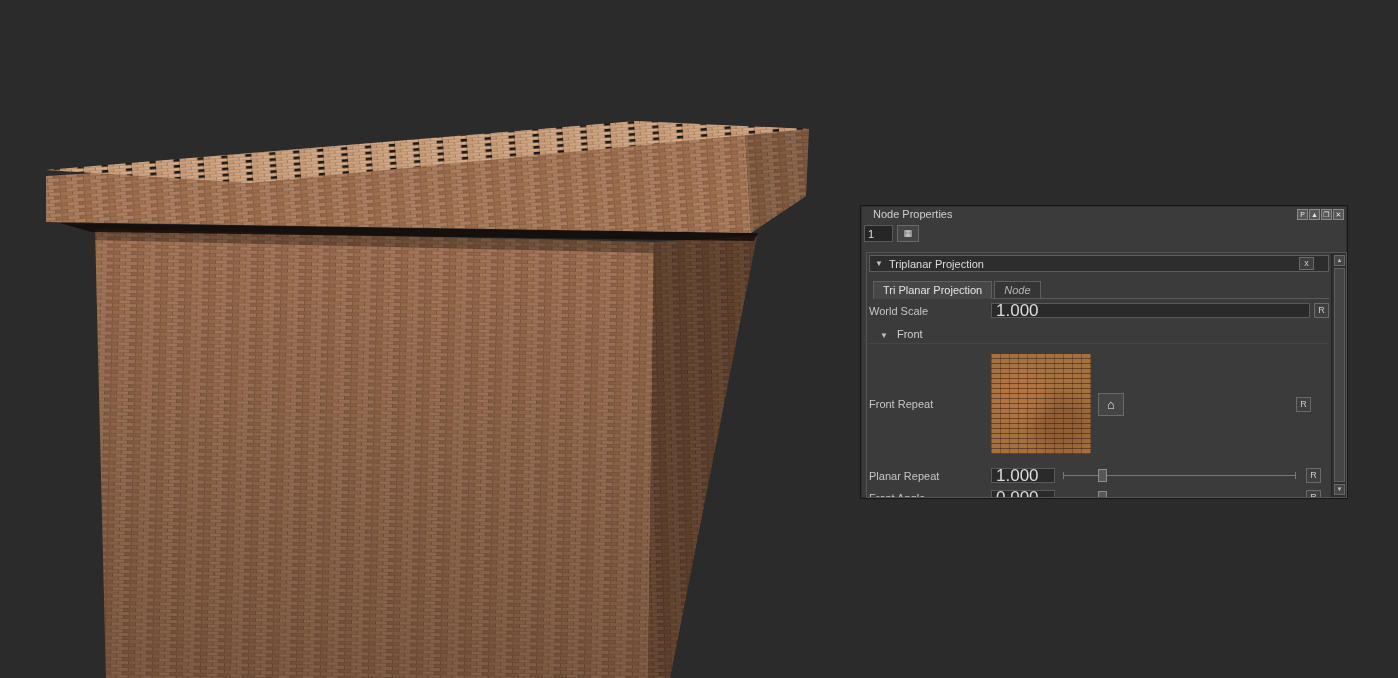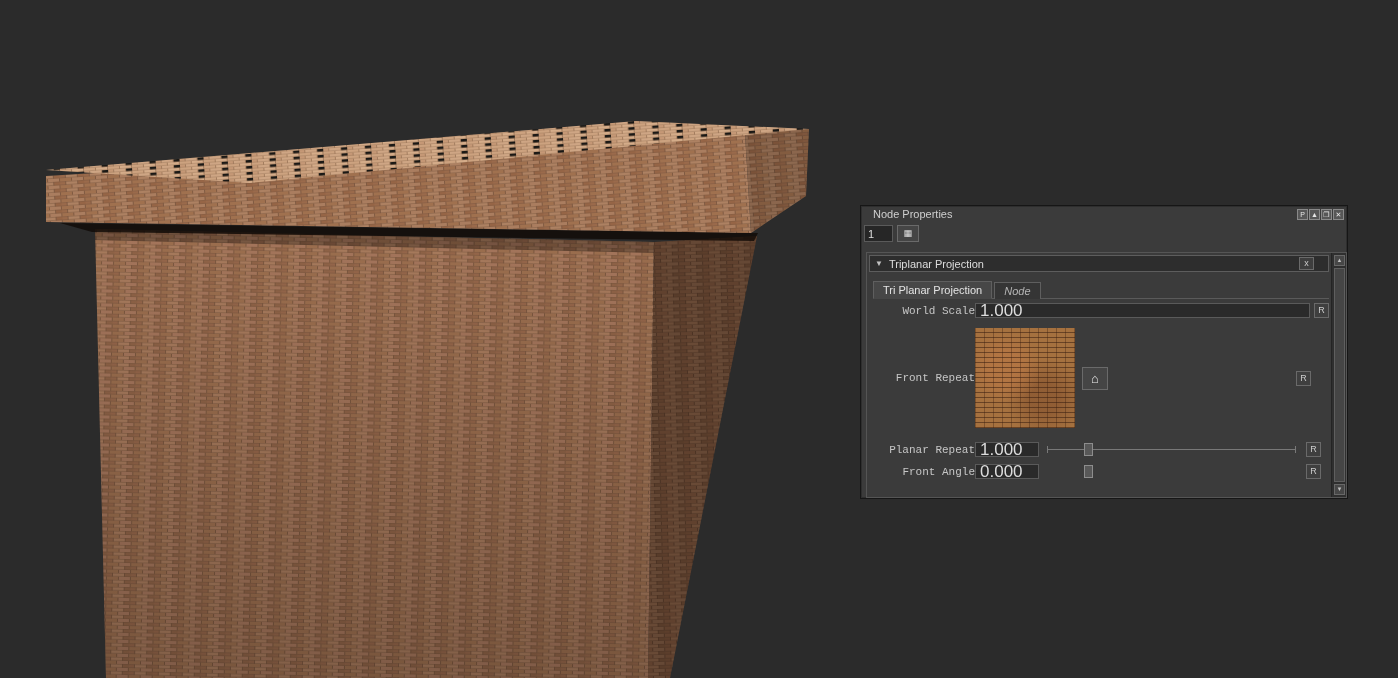--- a/index.html
+++ b/index.html
@@ -26,28 +26,28 @@
   .content{position:absolute;left:0;top:0;right:15px;bottom:0;overflow:hidden;}
 
   .node-header{position:relative;margin:2px;height:17px;background:#2d2d2d;border:1px solid #5d5d5d;
                display:flex;align-items:center;box-sizing:border-box;}
   .tri{font-size:8px;color:#c0c0c0;margin:0 6px 0 5px;}
   .node-title{color:#dddddd;}
   .node-close{position:absolute;right:14px;top:1px;width:15px;height:13px;background:#3e3e3e;
               border:1px solid #6a6a6a;color:#cccccc;font-size:9px;line-height:11px;text-align:center;
               cursor:pointer;box-sizing:border-box;}
 
-  .tabs{display:flex;align-items:flex-end;margin:8px 2px 0 6px;border-bottom:1px solid #5a5a5a;}
+  .tabs{display:flex;align-items:flex-start;margin:8px 2px 0 6px;border-bottom:1px solid #5a5a5a;}
   .tab{padding:2px 9px 2px 9px;border:1px solid #5f5f5f;border-bottom:none;margin-right:2px;
        cursor:pointer;position:relative;top:1px;}
   .tab.active{background:#474747;color:#e3e3e3;border-bottom:1px solid #474747;}
   .tab.inactive{background:#353535;color:#b5b5b5;font-style:italic;}
 
   .row{display:flex;align-items:center;position:relative;margin:4px 2px 0 2px;}
-  .lbl{width:106px;text-align:right;margin-right:0;color:#c6c6c6;flex:none;font-family:Liberation Mono, monospace;}
+  .lbl{width:106px;margin-right:16px;color:#c6c6c6;flex:none;}
   .field{height:15px;background:#2a2a2a;border:1px solid #5a5a5a;color:#dddddd;
          font-family:"Liberation Sans",sans-serif;font-size:17px;padding:0 4px;box-sizing:border-box;}
   .field.wide{flex:1;margin-right:4px;}
   .field.small{width:64px;flex:none;}
   .rbtn{width:15px;height:15px;flex:none;background:#3f3f3f;border:1px solid #6a6a6a;color:#cccccc;
         font-size:9px;line-height:13px;text-align:center;cursor:pointer;box-sizing:border-box;}
 
   .section{margin:8px 2px 0 2px;padding:2px 0 3px 6px;border-bottom:1px solid #474747;color:#d0d0d0;}
 
   .img-row{margin-top:10px;align-items:center;}
@@ -174,20 +174,24 @@
           <span class="tab active">Tri Planar Projection</span>
           <span class="tab inactive">Node</span>
         </div>
 
         <div class="row">
           <span class="lbl">World Scale</span>
           <input class="field wide" value="1.000" style="">
           <span class="rbtn abs-ws">R</span>
         </div>
 
+        <div class="section">
+          <span class="tri">▼</span>
+          <span>Front</span>
+        </div>
 
         <div class="row img-row">
           <span class="lbl">Front Repeat</span>
           <div class="thumb"></div>
           <span class="open-btn">⌂</span>
           <span class="rbtn abs-img">R</span>
         </div>
 
         <div class="row" style="margin-top:14px;">
           <span class="lbl">Planar Repeat</span>

